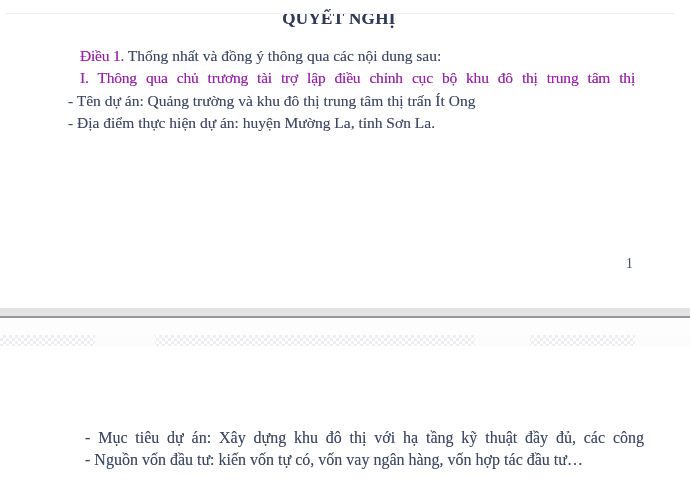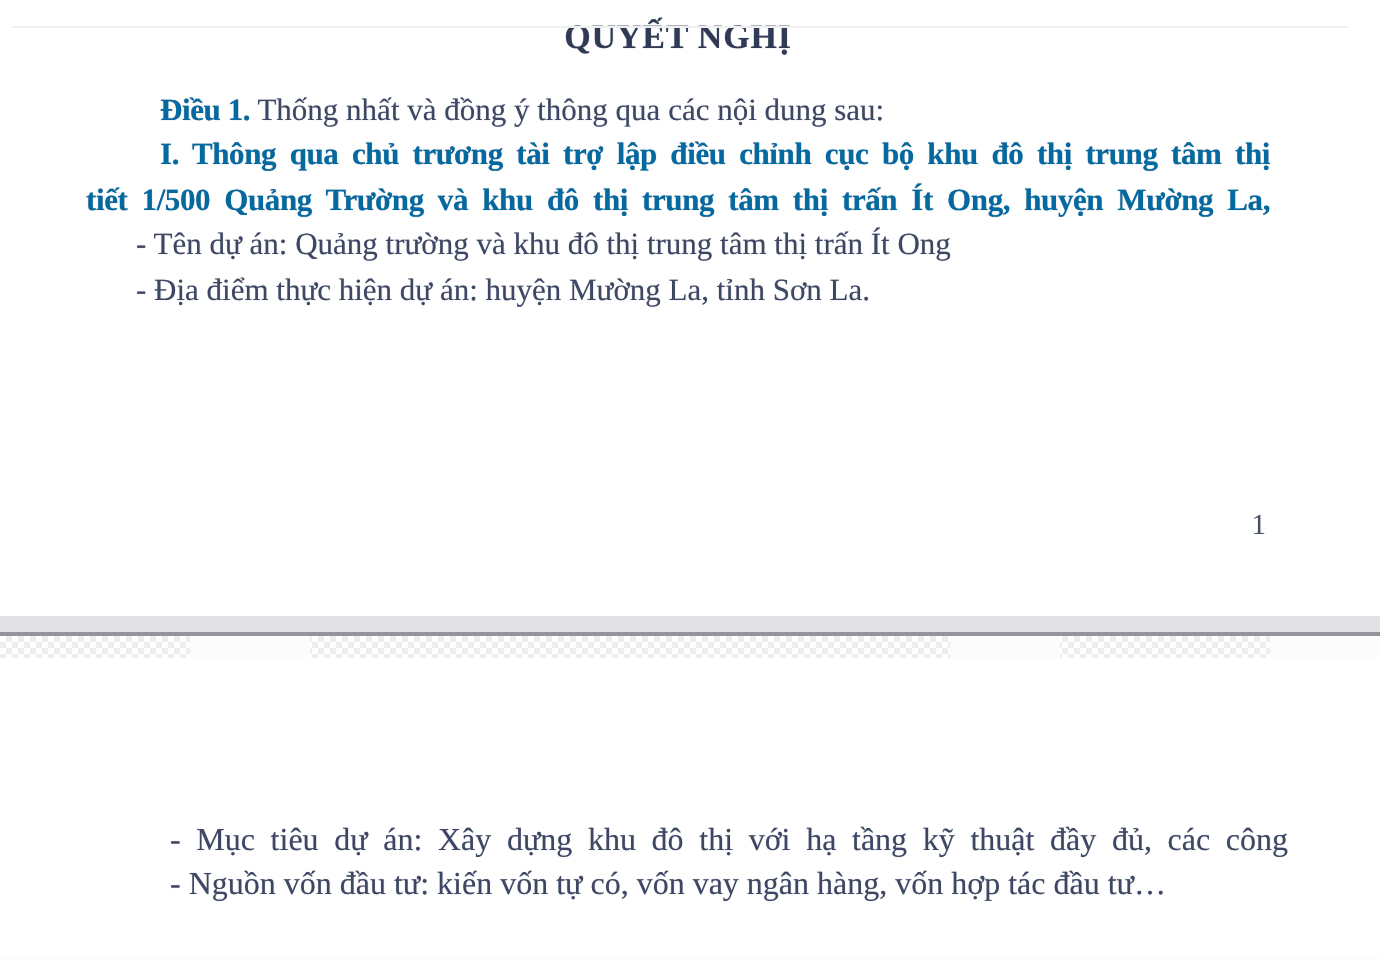--- a/index.html
+++ b/index.html
@@ -35,21 +35,21 @@
   }
   .p1-content { margin-top: 16px; }
   .tline {
     margin: 0;
     font-size: 15.5px;
     line-height: 22.4px;
     color: #3d4764;
     text-shadow: 0 0 0.5px rgba(61,71,100,0.45);
     white-space: normal;
   }
-  .bold { font-weight: bold; color: #0369a1; letter-spacing: -0.2px;
+  .bold { font-weight: normal; color: #a21caf; letter-spacing: -0.2px;
           text-shadow: 0 0 0.5px rgba(50,60,88,0.55); }
   .justify { text-align: justify; text-align-last: justify; }
   .indent1 { padding-left: 37px; }
   .bullet1 { padding-left: 25px; }
   .page-number {
     position: absolute; right: 57px; top: 255px;
     font-size: 14.5px; color: #474f68;
   }
 
   
@@ -72,21 +72,21 @@
       linear-gradient(45deg, #e9e9eb 25%, transparent 25%, transparent 75%, #e9e9eb 75%),
       linear-gradient(45deg, #e9e9eb 25%, transparent 25%, transparent 75%, #e9e9eb 75%);
     background-size: 6px 6px;
     background-position: 0 0, 3px 3px;
     opacity: 0.75;
   }
   .edge-patch { position: absolute; top: 0; height: 11px; background: #fcfcfd; }
   .patch-a { left: 95px;  width: 60px; }
   .patch-b { left: 475px; width: 55px; }
   .patch-c { left: 635px; width: 55px; }
-  .p2-content { padding-top: 92px; }
+  .p2-content { padding-top: 92px; margin-top: 17px; }
   .tline2 {
     margin: 0;
     font-size: 16px;
     line-height: 22.3px;
     color: #3d4764;
     text-shadow: 0 0 0.5px rgba(61,71,100,0.45);
   }
   .indent2 { padding-left: 48px; }
 </style>
 </head>
@@ -96,21 +96,20 @@
 
   <section class="page1">
     <div class="scan-line"></div>
 
     <h1 class="doc-title">QUYẾT NGHỊ</h1>
 
     <div class="p1-content">
       <p class="tline indent1"><strong class="bold">Điều 1.</strong> <span>Thống nhất và đồng ý thông qua các nội dung sau:</span></p>
 
       <p class="tline bold justify indent1">I. Thông qua chủ trương tài trợ lập điều chỉnh cục bộ khu đô thị trung tâm thị</p>
-      <p class="tline bold justify">tiết 1/500 Quảng Trường và khu đô thị trung tâm thị trấn Ít Ong, huyện Mường La,</p>
 
       <p class="tline bullet1">- Tên dự án: Quảng trường và khu đô thị trung tâm thị trấn Ít Ong</p>
       <p class="tline bullet1">- Địa điểm thực hiện dự án: huyện Mường La, tỉnh Sơn La.</p>
     </div>
 
     <div class="page-number">1</div>
   </section>
 
   <div class="page-gap"></div>
 

